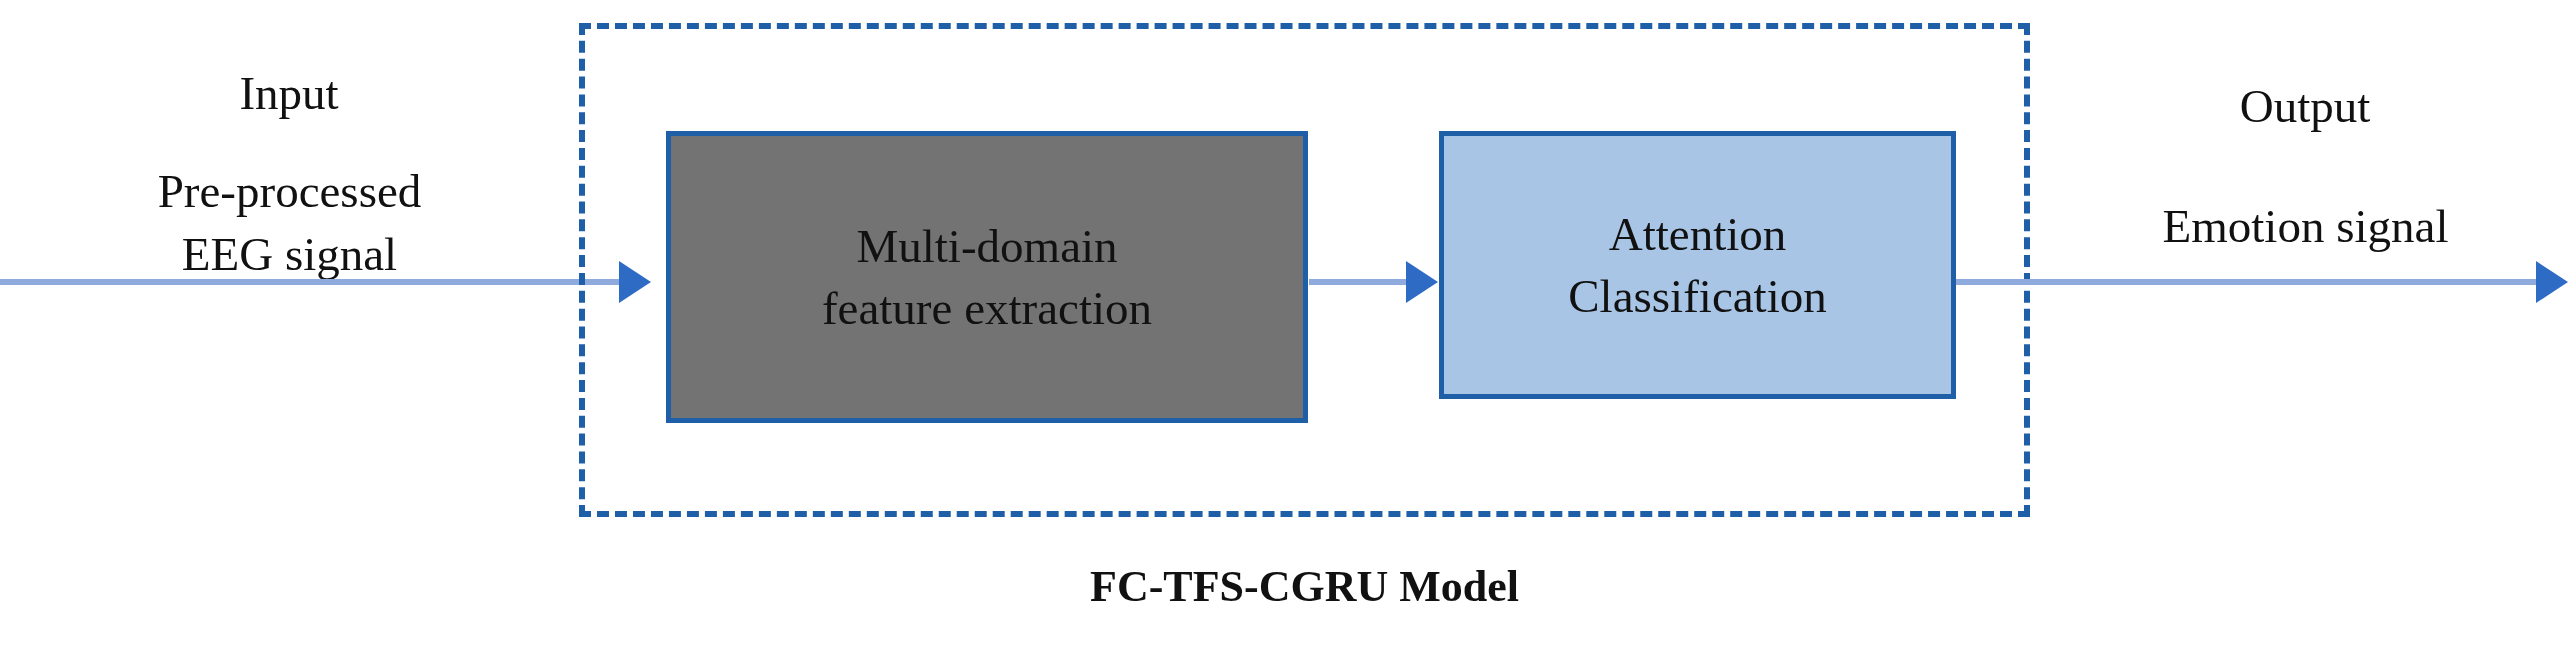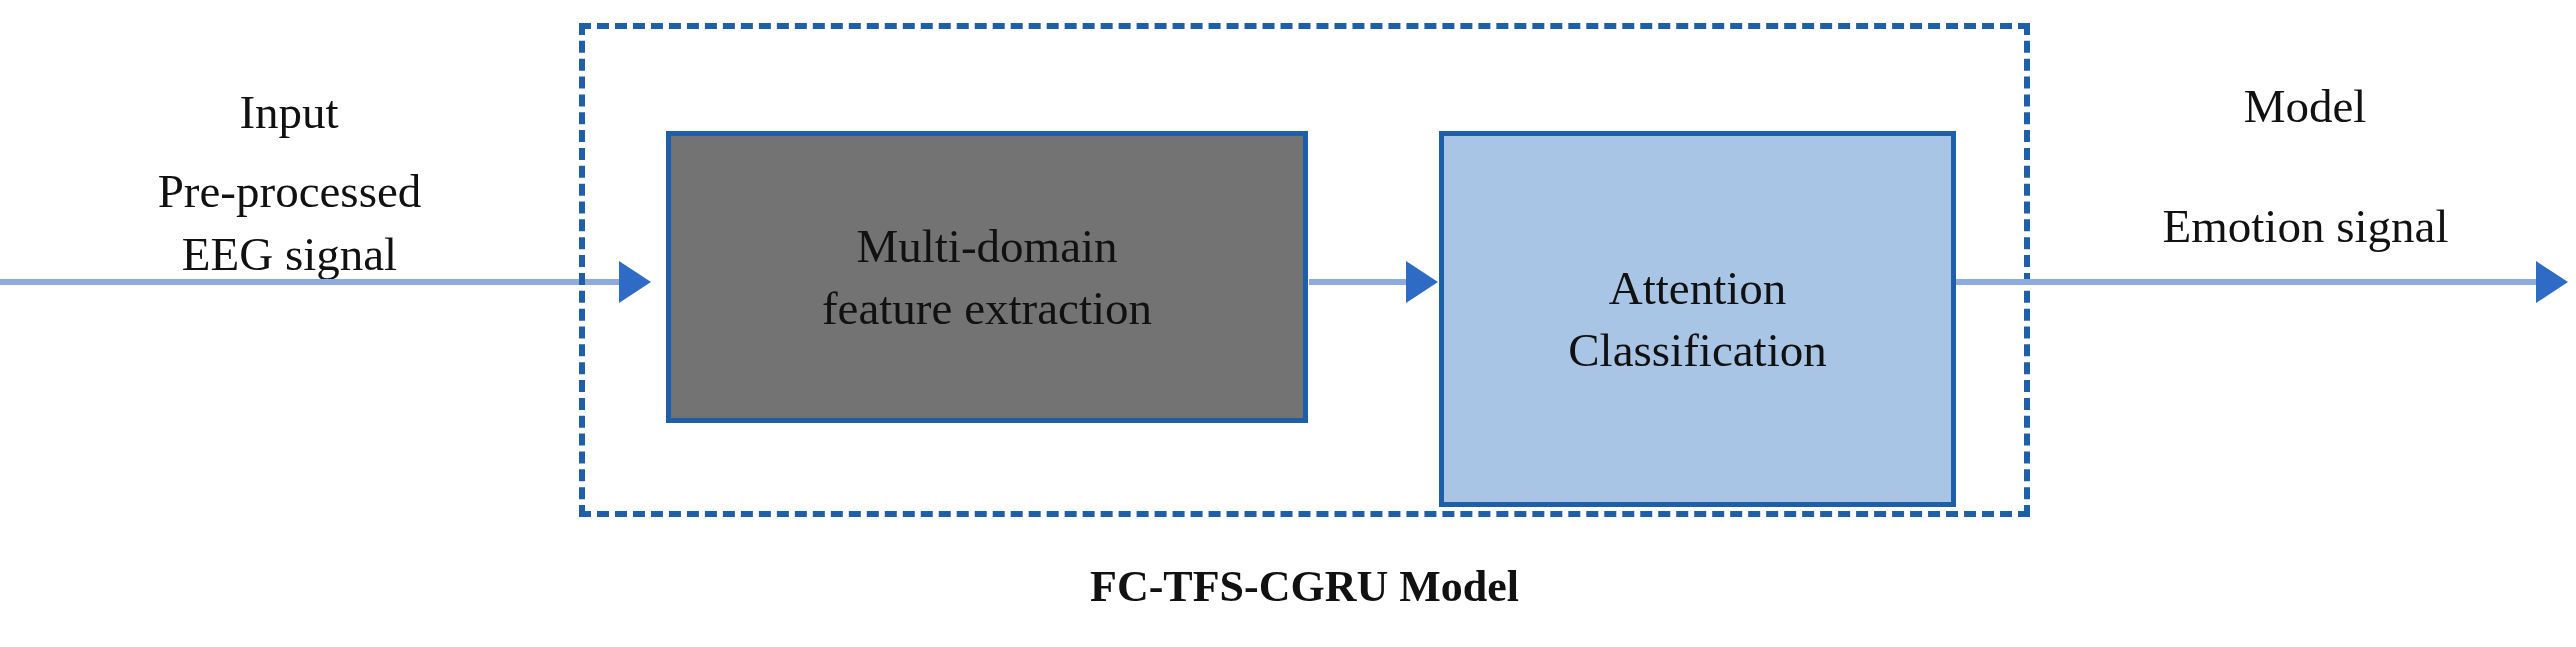--- a/index.html
+++ b/index.html
@@ -79,21 +79,21 @@
     color: #111111;
     text-align: center;
     white-space: nowrap;
   }
 </style>
 </head>
 <body>
 
 <div id="canvas">
 
-  <div class="label" style="left:131px; top:81px; width:316px;">
+  <div class="label" style="left:131px; top:62px; width:316px;">
     <span class="line">Input</span>
   </div>
 
   <div class="label" style="left:53px; top:160px; width:473px;">
     <span class="line">Pre-processed</span>
     <span class="line">EEG signal</span>
   </div>
 
   <div class="flow-line" style="left:0px; top:279px; width:624px;"></div>
   <div class="arrow-head" style="left:619px; top:261px;"></div>
@@ -101,30 +101,30 @@
   <div class="model-frame" style="left:579px; top:23px; width:1451px; height:494px;"></div>
 
   <div class="stage-box stage-feature" style="left:666px; top:131px; width:642px; height:292px;">
     <span class="line">Multi-domain</span>
     <span class="line">feature extraction</span>
   </div>
 
   <div class="flow-line" style="left:1309px; top:279px; width:100px;"></div>
   <div class="arrow-head" style="left:1406px; top:261px;"></div>
 
-  <div class="stage-box stage-attention" style="left:1439px; top:131px; width:517px; height:376px;">
+  <div class="stage-box stage-attention" style="left:1439px; top:131px; width:517px; height:268px;">
     <span class="line">Attention</span>
     <span class="line">Classification</span>
   </div>
 
   <div class="flow-line" style="left:1956px; top:279px; width:583px;"></div>
   <div class="arrow-head" style="left:2536px; top:261px;"></div>
 
   <div class="label" style="left:2147px; top:75px; width:316px;">
-    <span class="line">Model</span>
+    <span class="line">Output</span>
   </div>
 
   <div class="label" style="left:2060px; top:195px; width:491px;">
     <span class="line">Emotion signal</span>
   </div>
 
   <div class="caption" style="left:954px; top:561px; width:701px;font-weight:bold;">
     <span>FC-TFS-CGRU Model</span>
   </div>
 

